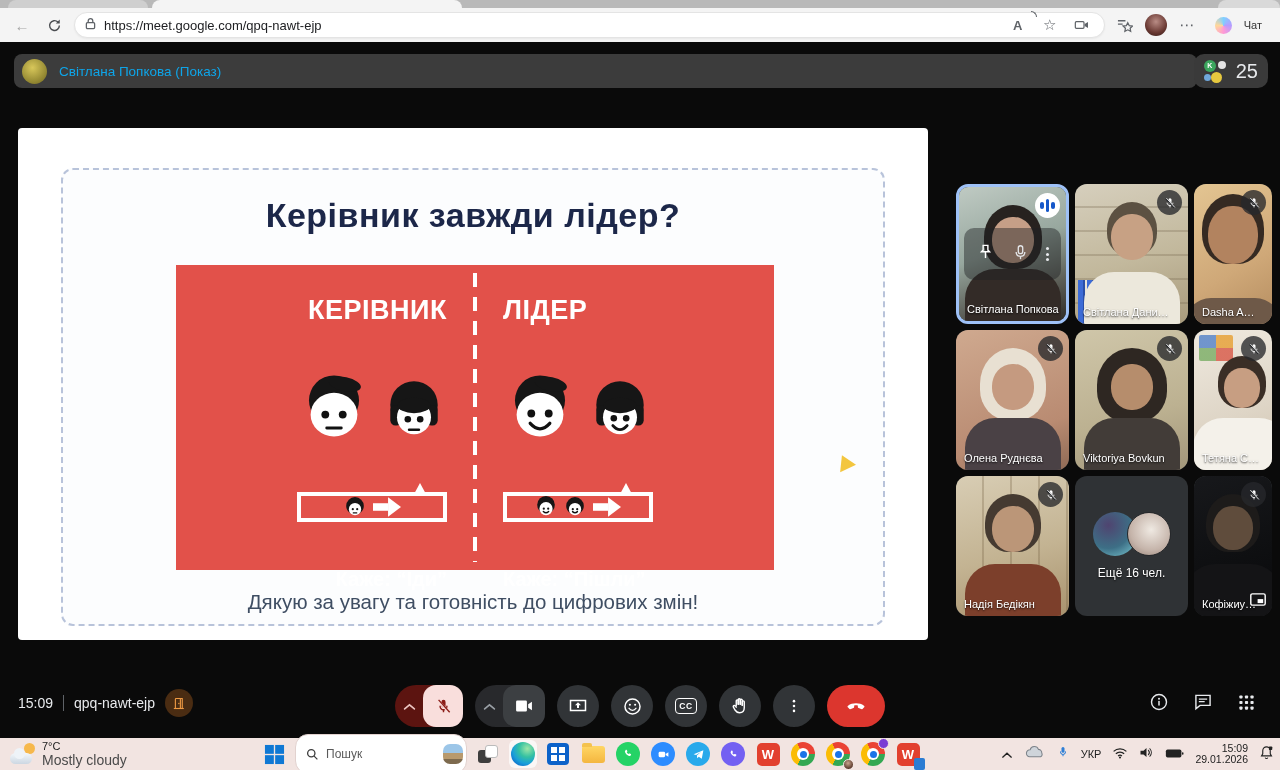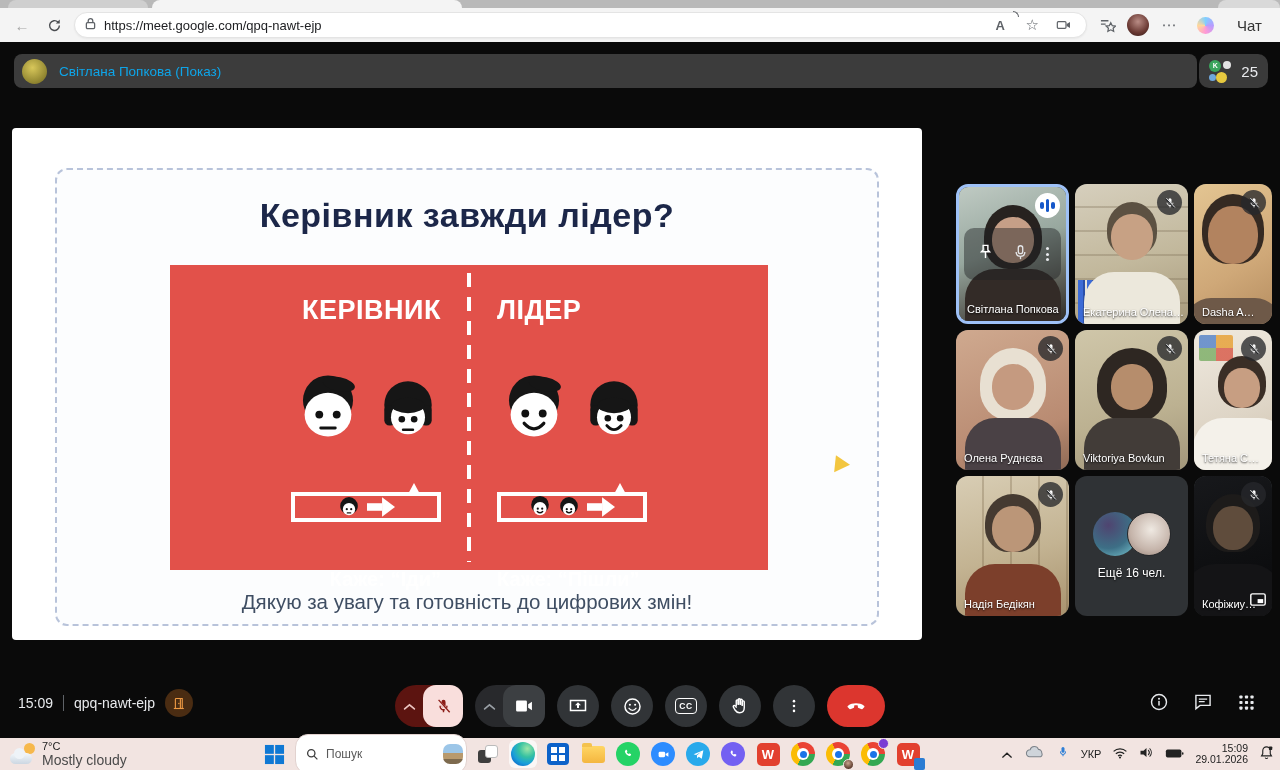--- a/index.html
+++ b/index.html
@@ -14,39 +14,39 @@
   .tab-r { position:absolute; left:1218px; top:0; width:62px; height:8px; background:#d9d9d9; border-radius:8px 8px 0 0; }
   .toolbar { position:absolute; top:8px; left:0; width:1280px; height:34px; background:#f4f4f4; display:flex; align-items:center; padding:0 10px; gap:8px; }
   .tbtn { display:flex; align-items:center; justify-content:center; width:24px; height:24px; border-radius:4px; color:#5f6368; font-size:15px; flex:0 0 auto; }
   .tbtn.dim { color:#a6a6a6; }
   .urlbar { flex:1; height:26px; background:#fff; border:1px solid #e4e4e4; border-radius:14px; display:flex; align-items:center; padding:0 10px; gap:8px; box-shadow:0 1px 2px rgba(0,0,0,.05); }
   .urltext { font-size:13px; color:#202124; white-space:nowrap; }
   .urlspacer { flex:1; }
   .ra { position:relative; font-size:13px; font-weight:bold; color:#5f6368; }
   .ra i { position:absolute; right:-7px; top:-2px; width:6px; height:6px; border:1.4px solid #5f6368; border-left:none; border-bottom:none; border-radius:0 6px 0 0; font-style:normal; }
   .avatarbtn { width:22px; height:22px; border-radius:50%; background:radial-gradient(circle at 50% 35%, #b98c85, #6b3a34 60%, #301714); flex:0 0 auto; }
-  .copilot { display:flex; align-items:center; gap:23px; padding:2px 8px; border-radius:12px; font-size:15px; color:#333; flex:0 0 auto; }
+  .copilot { display:flex; align-items:center; gap:12px; padding:2px 8px; border-radius:12px; font-size:11px; color:#333; flex:0 0 auto; }
   .cpi { width:17px; height:17px; border-radius:50%; background:conic-gradient(#7fd0ff,#b69cff,#ff9ad5,#ffd79a,#7fd0ff); }
 
   
   .meet { position:absolute; top:42px; left:0; width:1280px; height:696px; background:#0a0a0a; }
   .banner { position:absolute; left:14px; top:12px; width:1183px; height:34px; background:#3c3c3c; border-radius:8px; display:flex; align-items:center; gap:12px; padding:0 8px; }
   .bav { width:25px; height:25px; border-radius:50%; background:radial-gradient(circle at 42% 35%, #d8c75a, #8f8430 70%, #6b6124); }
   .bname { font-size:13.5px; color:#0ea5e9; }
   .countpill { position:absolute; right:12px; top:12px; height:34px; background:#3a3a3a; border-radius:10px; display:flex; align-items:center; gap:8px; padding:0 10px; }
   .cluster { position:relative; width:24px; height:23px; }
   .cluster i { position:absolute; border-radius:50%; font-style:normal; display:flex; align-items:center; justify-content:center; }
   .cl1 { width:12px; height:12px; left:0; top:0; background:#3ba55d; color:#fff; font-size:7px; font-weight:bold; }
   .cl2 { width:8px; height:8px; right:2px; top:1px; background:#e3e3e3; }
   .cl3 { width:11px; height:11px; left:7px; bottom:0; background:#e7c93f; }
   .cl4 { width:7px; height:7px; left:0; bottom:2px; background:#6fa8dc; }
-  .countnum { font-size:15px; color:#e8eaed; }
+  .countnum { font-size:20px; color:#e8eaed; }
 
   
-  .stage { position:absolute; left:12px; top:86px; width:910px; height:512px; background:#fff; border-radius:4px; }
+  .stage { position:absolute; left:18px; top:86px; width:910px; height:512px; background:#fff; border-radius:4px; }
   .slide { position:absolute; left:43px; top:40px; width:824px; height:458px; border:2px dashed #b8c3da; border-radius:12px; background:#fcfdfe; }
   .stitle { margin-top:26px; text-align:center; font-size:34px; font-weight:800; color:#1c2749; letter-spacing:.5px; }
   .redpanel { position:absolute; left:113px; top:95px; width:598px; height:305px; background:#e2514a; display:flex; }
   .half { width:299px; display:flex; flex-direction:column; padding-top:30px;gap:32px; }
   .half.left  { align-items:flex-end;  padding-right:28px; }
   .half.right { align-items:flex-start; padding-left:28px; }
   .vdiv { position:absolute; left:297px; top:8px; bottom:8px; width:4px;
           background:repeating-linear-gradient(#fff 0 14px, transparent 14px 24px); }
   .logo { position:absolute; left:20px; top:0; width:75px; height:78px; background:#fff; display:flex; flex-direction:column; align-items:center; justify-content:center; gap:2px; }
   .mono { font-family:"DejaVu Serif", serif; font-style:italic; font-size:25px; color:#1d3a6b; line-height:22px; }
@@ -373,21 +373,21 @@
         </div>
         <span class="micoff">
           <svg viewBox="0 0 24 24" width="14" height="14">
               <rect x="9.4" y="4" width="5.2" height="9.5" rx="2.6" fill="#fff"></rect>
               <path d="M7 11.5c0 3 2.2 4.8 5 4.8s5-1.8 5-4.8" stroke="#fff" stroke-width="1.6" fill="none"></path>
               <line x1="12" y1="16.3" x2="12" y2="19.5" stroke="#fff" stroke-width="1.6"></line>
               <line x1="5" y1="4" x2="19.5" y2="20" stroke="#26282b" stroke-width="3.4"></line>
               <line x1="5.8" y1="3.6" x2="20.3" y2="19.6" stroke="#fff" stroke-width="1.5"></line>
             </svg>
         </span>
-        <span class="tname">Екатерина Олена…</span>
+        <span class="tname">Світлана Дани…</span>
       </div>
 
       <div class="tile t3">
         <div class="photo">
           <i class="hairb" style="background:#352a22;width:62px;height:70px;top:10px"></i>
             <i class="skin" style="background:#b2835f;width:50px;height:58px;top:22px"></i>
             <i class="torso" style="background:#6e5948;height:26px"></i>
         </div>
         <span class="micoff">
           <svg viewBox="0 0 24 24" width="14" height="14">

